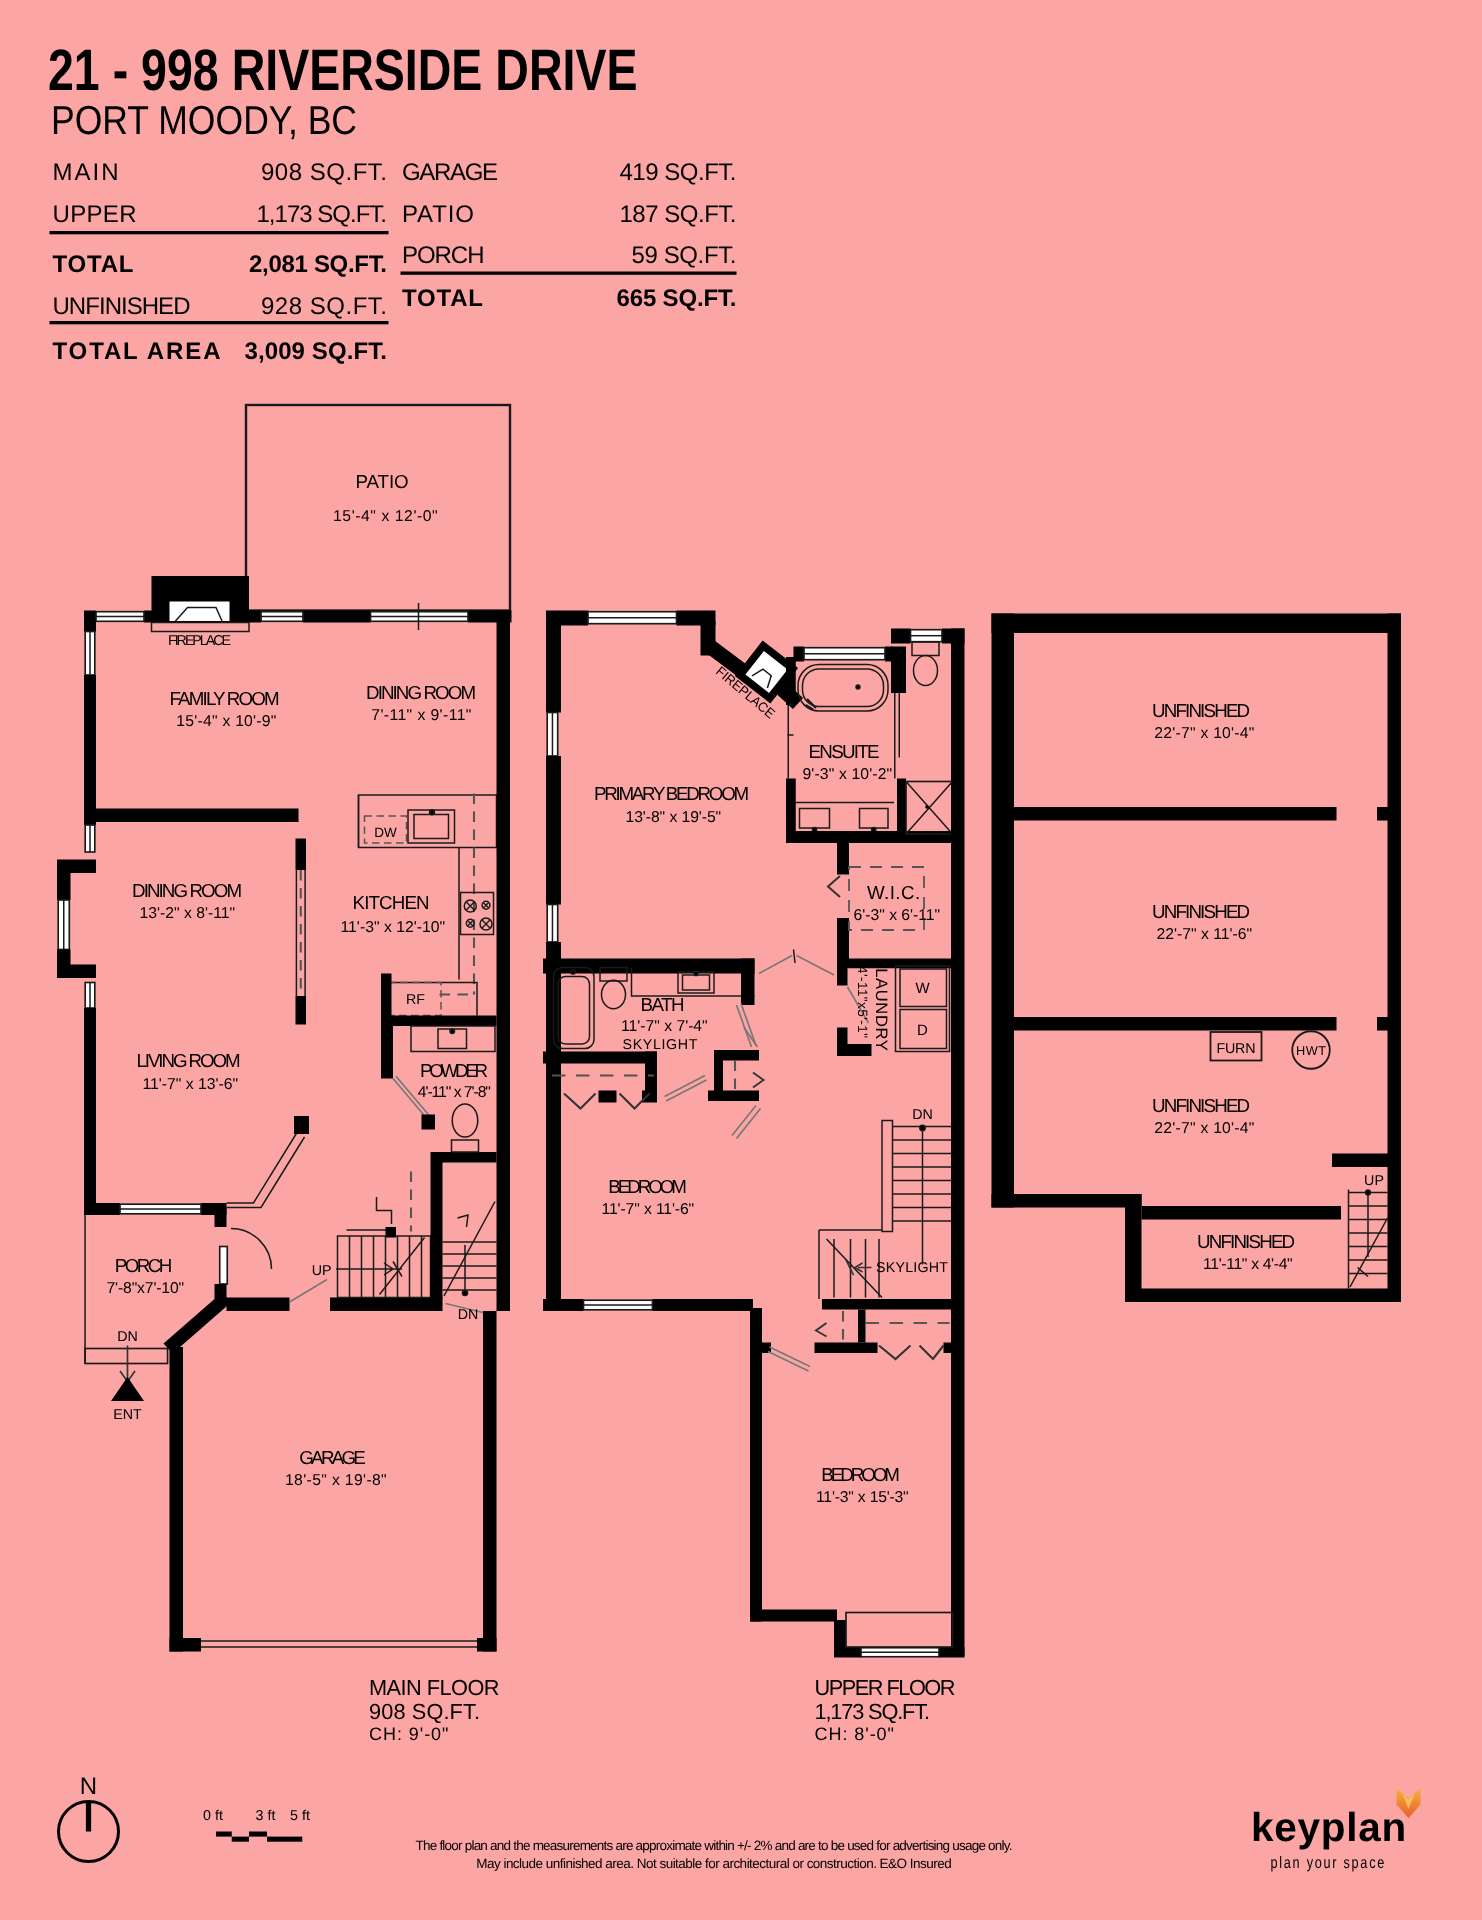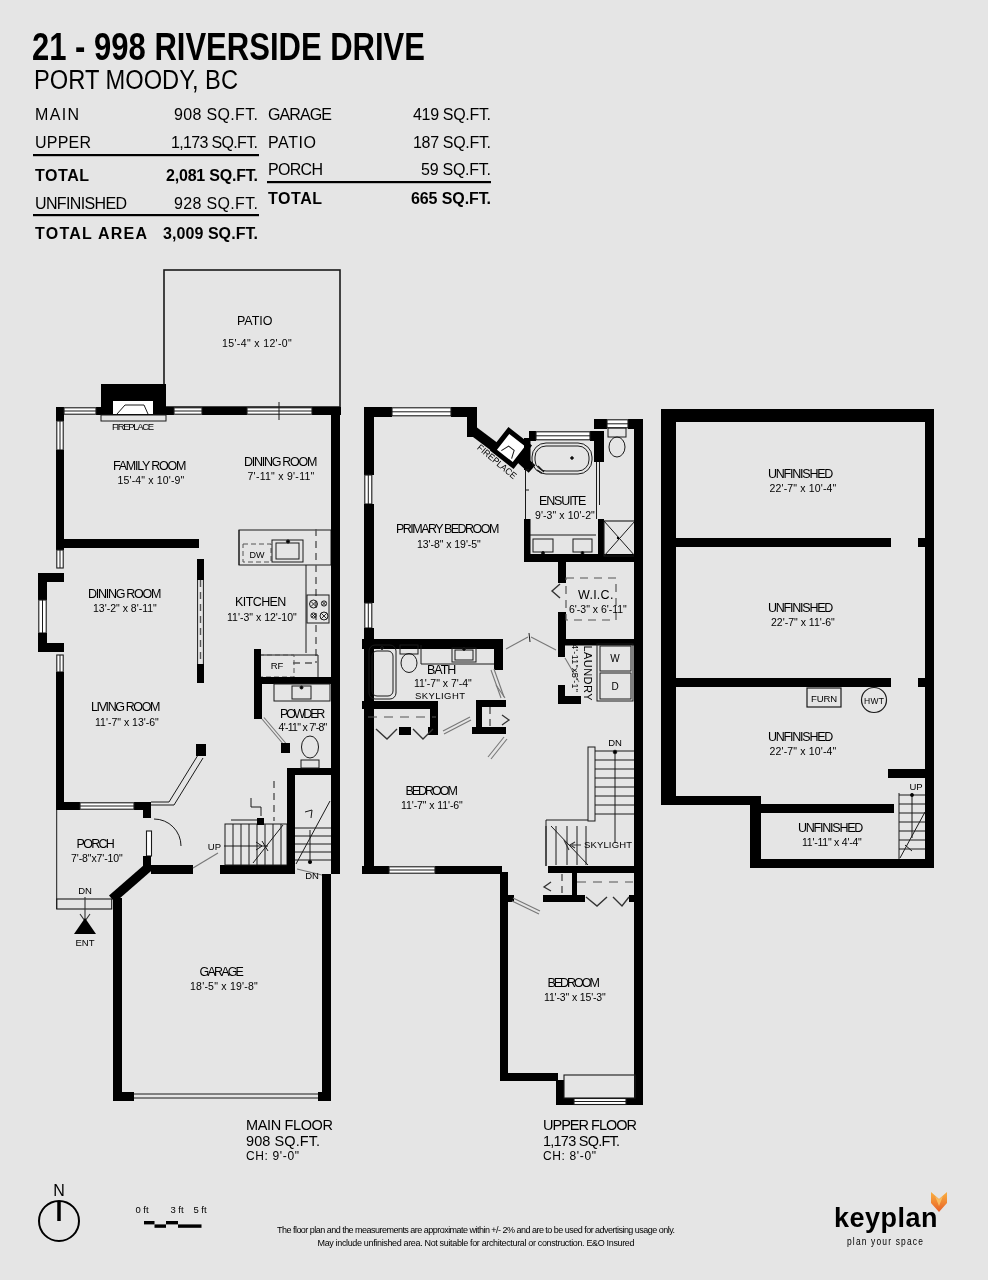--- a/index.html
+++ b/index.html
@@ -1,16 +1,16 @@
 <!DOCTYPE html>
 <html><head>
 <meta charset="utf-8">
 <style>
 html,body{margin:0;padding:0;background:#fff;}
-#page{position:relative;width:988px;height:1280px;background:#e5e5e5;overflow:hidden;}
+#page{position:relative;width:988px;height:1280px;background:#fca5a5;overflow:hidden;}
 svg{display:block;}
 text{font-family:"Liberation Sans",sans-serif;fill:#000;}
 .rl{font-size:12.5px;letter-spacing:.6px;}
 .dm{font-size:10.5px;letter-spacing:.2px;}
 .sm{font-size:9.5px;}
 .w{fill:#000;stroke:none;}
 .tn2{fill:none;stroke:#1a1a1a;stroke-width:1;}
 .dsh{fill:none;stroke:#555;stroke-width:1.4;stroke-dasharray:7,5;}
 .dd{fill:none;stroke:#777;stroke-width:1.1;}
 .wf{fill:#fff;stroke:#1a1a1a;stroke-width:1.1;}

